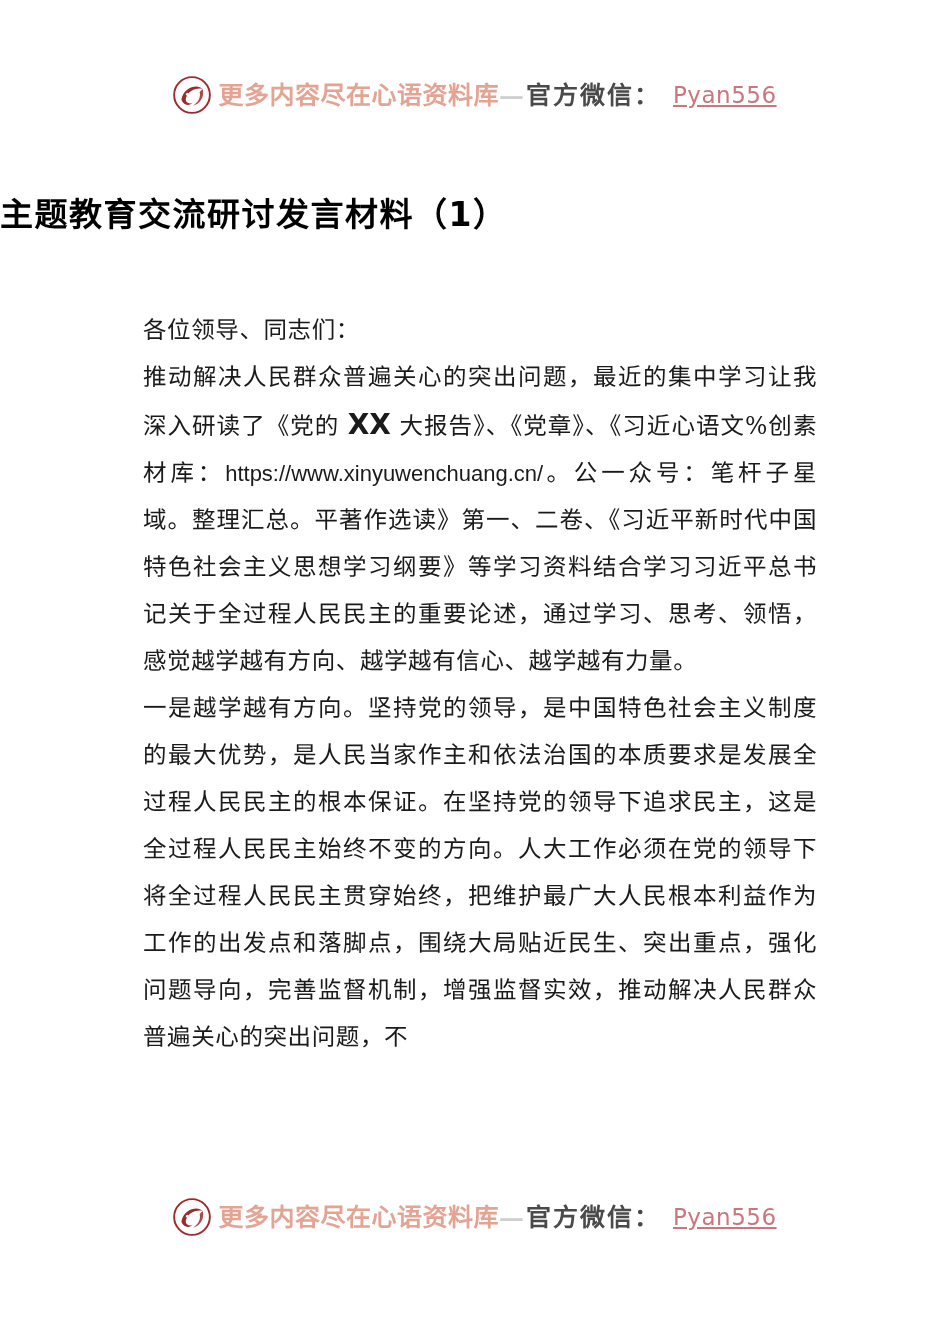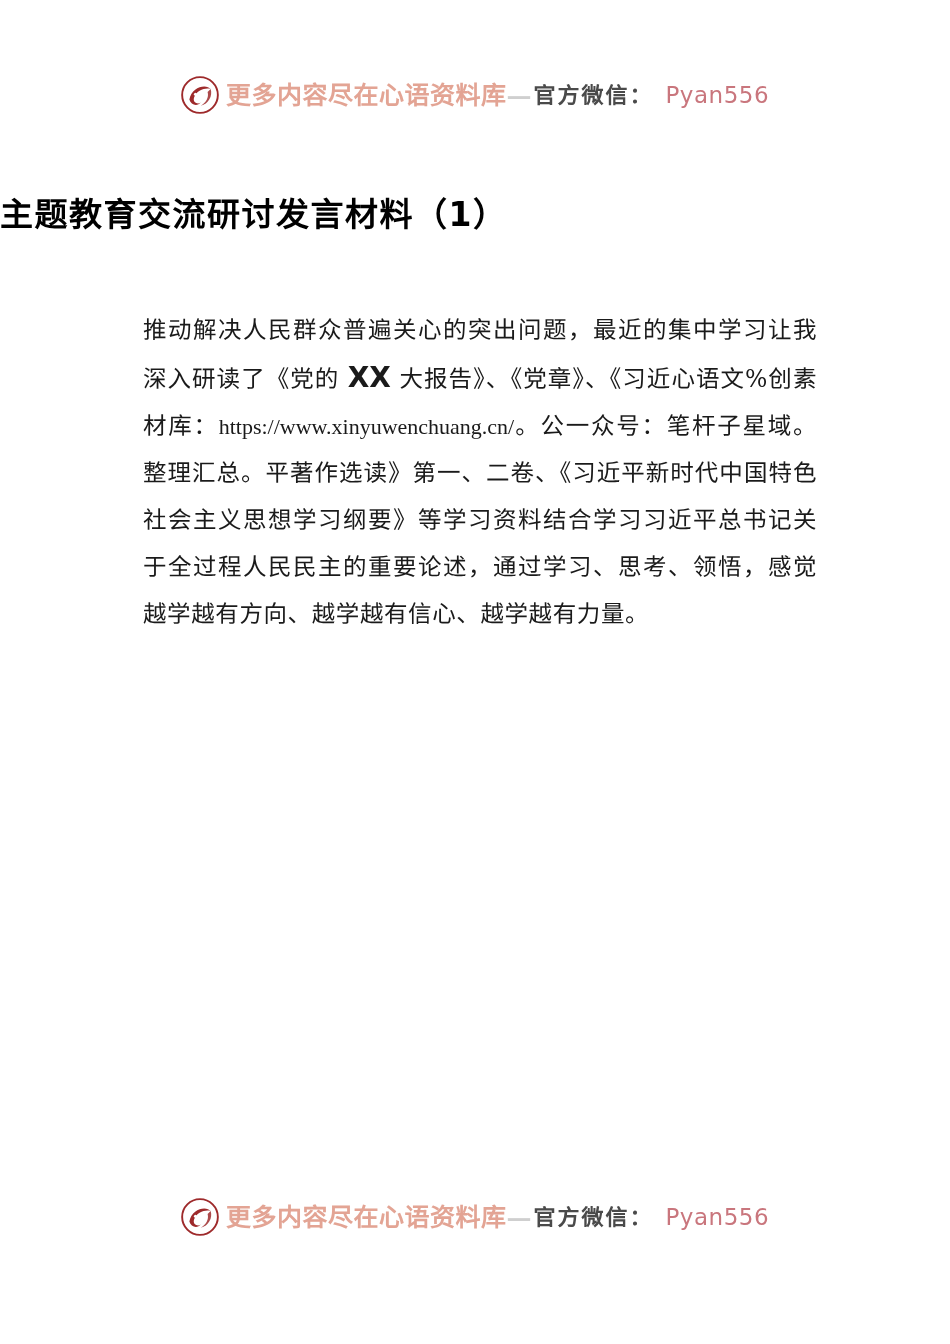--- a/index.html
+++ b/index.html
@@ -56,34 +56,35 @@
     font-family: "DejaVu Serif", "Liberation Serif", serif;
     font-weight: 700;
     font-size: 25px;
     color: #cfcfcf;
     line-height: 1;
   }
 
   .wm-wechat {
     font-family: "DejaVu Serif", "Liberation Serif", serif;
     font-weight: 700;
-    font-size: 22px;
+    font-size: 25px;
     color: #4a4a4a;
     letter-spacing: 2px;
     line-height: 1;
     margin-left: 2px;
   }
 
   .wm-id {
     font-family: "DejaVu Sans", "Liberation Sans", sans-serif;
     font-size: 23px;
     color: #c9767d;
     letter-spacing: 0.5px;
     line-height: 1;
     margin-left: 12px;
+    text-decoration: underline;
   }
 
   
   .doc-title {
     position: absolute;
     top: 172px;
     left: 0;
     width: 950px;
     text-align: left;
     font-family: "DejaVu Sans", "Liberation Sans", sans-serif;
@@ -108,21 +109,21 @@
     font-size: 23.5px;
     line-height: 47px;
     color: #1a1a1a;
     text-align: justify;
     text-justify: inter-character;
     letter-spacing: 0.6px;
     word-break: break-all;
   }
 
   .para .ascii {
-    font-family: Liberation Serif, serif;
+    font-family: Liberation Sans, sans-serif;
     font-size: 22px;
     letter-spacing: 0;
   }
   .para .ascii-bold {
     font-family: "DejaVu Sans", "Liberation Sans", sans-serif;
     font-weight: 700;
     font-size: 28px;
     letter-spacing: 0;
   }
 </style>
@@ -142,25 +143,31 @@
     <span class="wm-cn">更多内容尽在心语资料库</span>
     <span class="wm-dash">—</span>
     <span class="wm-wechat">官方微信：</span>
     <span class="wm-id">Pyan556</span>
   </div>
 
   <h1 class="doc-title">主题教育交流研讨发言材料（1）</h1>
 
   <div class="doc-body">
 
+    <p class="para">
+      <span>各位领导、同志们：</span>
+    </p>
 
     <p class="para">
       <span>推动解决人民群众普遍关心的突出问题，最近的集中学习让我深入研读了《党的 </span><span class="ascii-bold">XX</span><span> 大报告》、《党章》、《习近心语文%创素材库：</span><span class="ascii">https://www.xinyuwenchuang.cn/</span><span>。公一众号：笔杆子星域。整理汇总。平著作选读》第一、二卷、《习近平新时代中国特色社会主义思想学习纲要》等学习资料结合学习习近平总书记关于全过程人民民主的重要论述，通过学习、思考、领悟，感觉越学越有方向、越学越有信心、越学越有力量。</span>
     </p>
 
+    <p class="para">
+      <span>一是越学越有方向。坚持党的领导，是中国特色社会主义制度的最大优势，是人民当家作主和依法治国的本质要求是发展全过程人民民主的根本保证。在坚持党的领导下追求民主，这是全过程人民民主始终不变的方向。人大工作必须在党的领导下将全过程人民民主贯穿始终，把维护最广大人民根本利益作为工作的出发点和落脚点，围绕大局贴近民生、突出重点，强化问题导向，完善监督机制，增强监督实效，推动解决人民群众普遍关心的突出问题，不</span>
+    </p>
 
   </div>
 
   <div class="watermark footer">
     <svg class="wm-logo" viewBox="0 0 100 100" aria-hidden="true">
       <circle cx="50" cy="50" r="47" fill="none" stroke="#9e2a2b" stroke-width="5"></circle>
       <path d="M22 62 C28 28, 66 20, 78 34 C66 30, 40 36, 34 58 C31 70, 44 76, 52 70 C44 80, 26 78, 22 62 Z" fill="#9e2a2b"></path>
       <path d="M78 34 C84 52, 72 74, 52 78 C66 70, 74 56, 70 42 Z" fill="#9e2a2b" opacity="0.85"></path>
       <rect x="48" y="44" width="15" height="15" fill="#ffffff"></rect>
       <circle cx="38" cy="48" r="4" fill="#ffffff"></circle>

